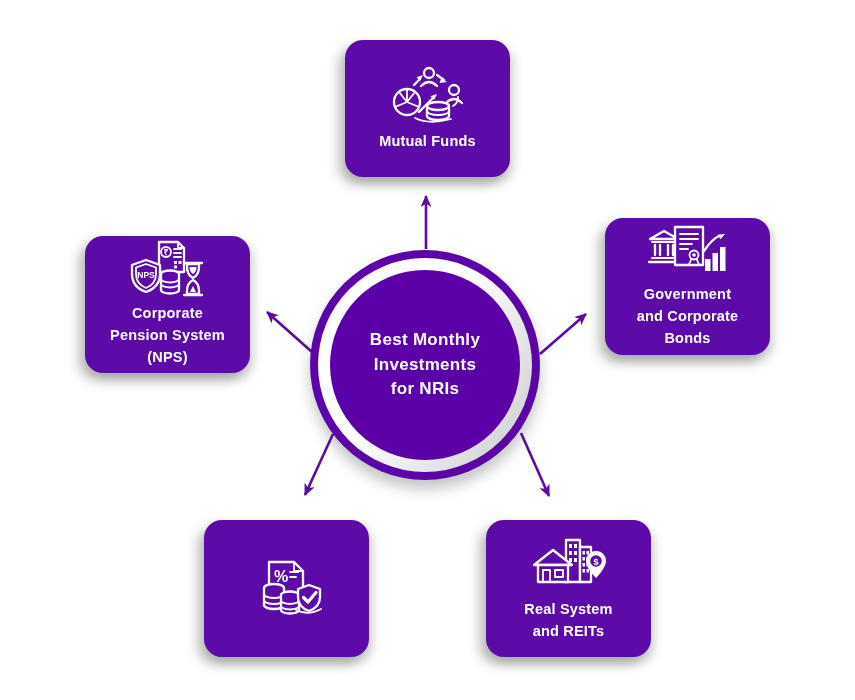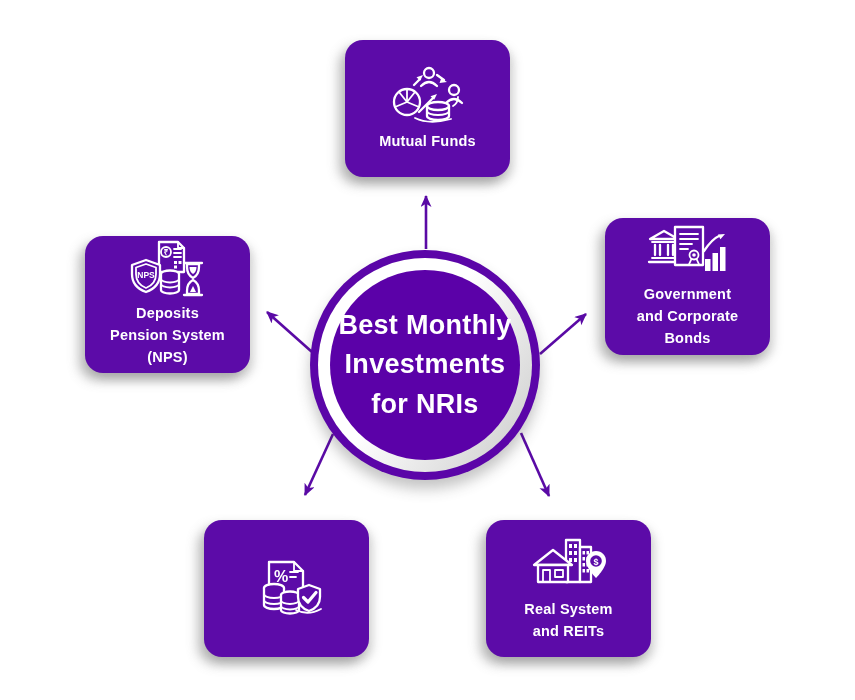--- a/index.html
+++ b/index.html
@@ -50,21 +50,21 @@
     background: linear-gradient(125deg, #ffffff 45%, #c9c9c9 100%);
     display: flex; align-items: center; justify-content: center;
   }
   .circle-inner {
     width: 190px; height: 190px; border-radius: 50%;
     background: #5B01A8;
     display: flex; align-items: center; justify-content: center;
   }
   .center-title {
     color: #ffffff;
-    font-size: 27px;
+    font-size: 17px;
     font-weight: 700;
     text-align: center;
     line-height: 1.45;
     white-space: pre-line;
     letter-spacing: 0.3px;
   }
 
   svg.icon { display: block; }
   svg.icon .s { fill: none; stroke: #ffffff; stroke-width: 2.3; stroke-linecap: round; stroke-linejoin: round; }
   svg.icon .s-thin { fill: none; stroke: #ffffff; stroke-width: 1.8; stroke-linecap: round; stroke-linejoin: round; }
@@ -164,21 +164,21 @@
         <path class="occ" d="M58,24 v3 q0,8 6,11 q6,-3 6,-11 v-3 z"></path>
         <path class="occ" d="M58,54 v-3 q0,-8 6,-11 q6,3 6,11 v3 z"></path>
         <path class="f" d="M60.5,27 q0,5 3.5,7 q3.5,-2 3.5,-7 z"></path>
         <path class="f" d="M61,52 h6 l-3,-6 z"></path>
 
         <path class="occ" d="M17,20 L3,25 v9 q0,13 14,18 q14,-5 14,-18 v-9 z"></path>
         <path class="s-thin" d="M17,24 L7,27.5 v6.5 q0,10 10,14 q10,-4 10,-14 v-6.5 z"></path>
         <text x="17" y="38" font-size="8.5" text-anchor="middle">NPS</text>
       </svg>
     </div>
-    <div class="label">Deposits
+    <div class="label">Corporate
 Pension System
 (NPS)</div>
   </div>
 
   <div class="node node-right">
     <div class="icon-wrap">
       <svg class="icon" width="82" height="56" viewBox="0 0 82 56">
 
         <path class="s" d="M3,16 L17,8 L31,16 z"></path>
         <line class="s-thin" x1="5" y1="19" x2="29" y2="19"></line>

